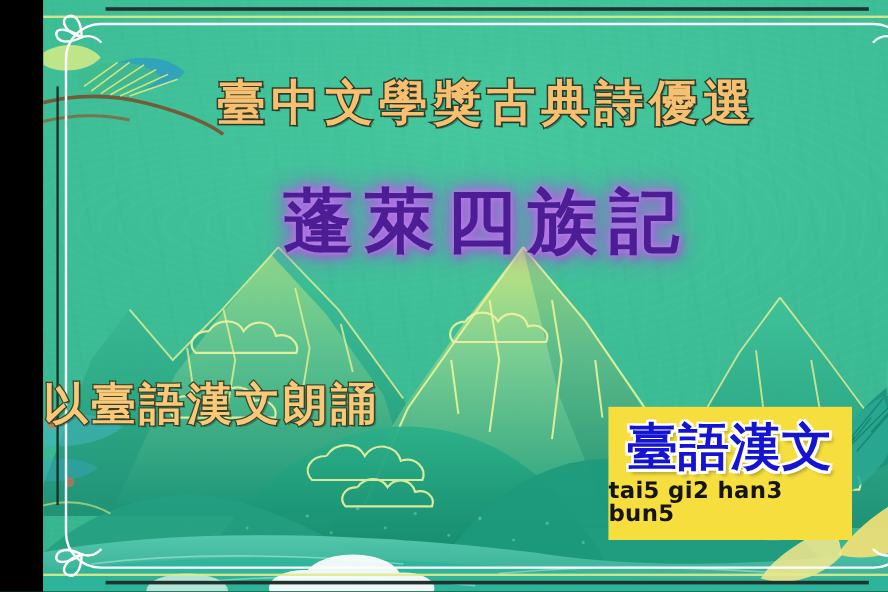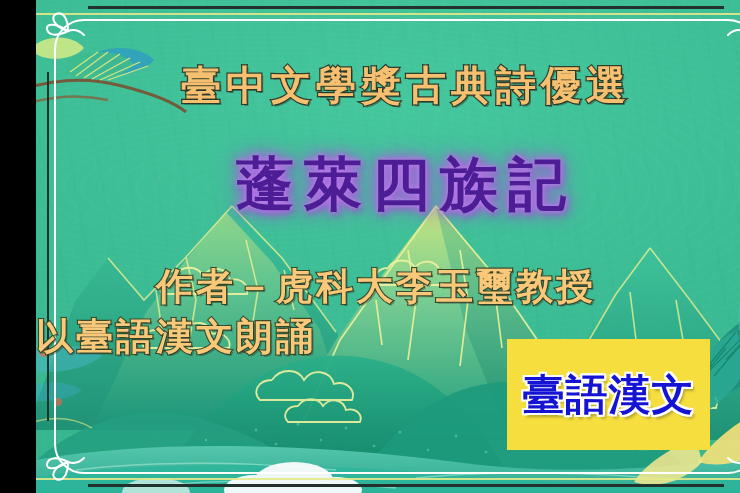--- a/index.html
+++ b/index.html
@@ -424,21 +424,21 @@
         <path d="M24 22 C12 28 4 26 3 20 C2 14 12 14 24 22 Z"></path>
         <path d="M24 22 C30 20 36 22 40 26"></path>
       </g>
     </svg>
   </div>
 
   <div class="kicker cn">臺中文學獎古典詩優選</div>
 
   <div class="main-title cn">蓬萊四族記</div>
 
-  <div class="byline cn">作者－虎科大李玉璽教授</div>
 
   <div class="recite cn">以臺語漢文朗誦</div>
 
   <div class="badge">
     <div class="badge-cn">臺語漢文</div>
+    <div class="badge-rom">tai5 gi2 han3 bun5</div>
   </div>
 
 </div>
 
 </body></html>

